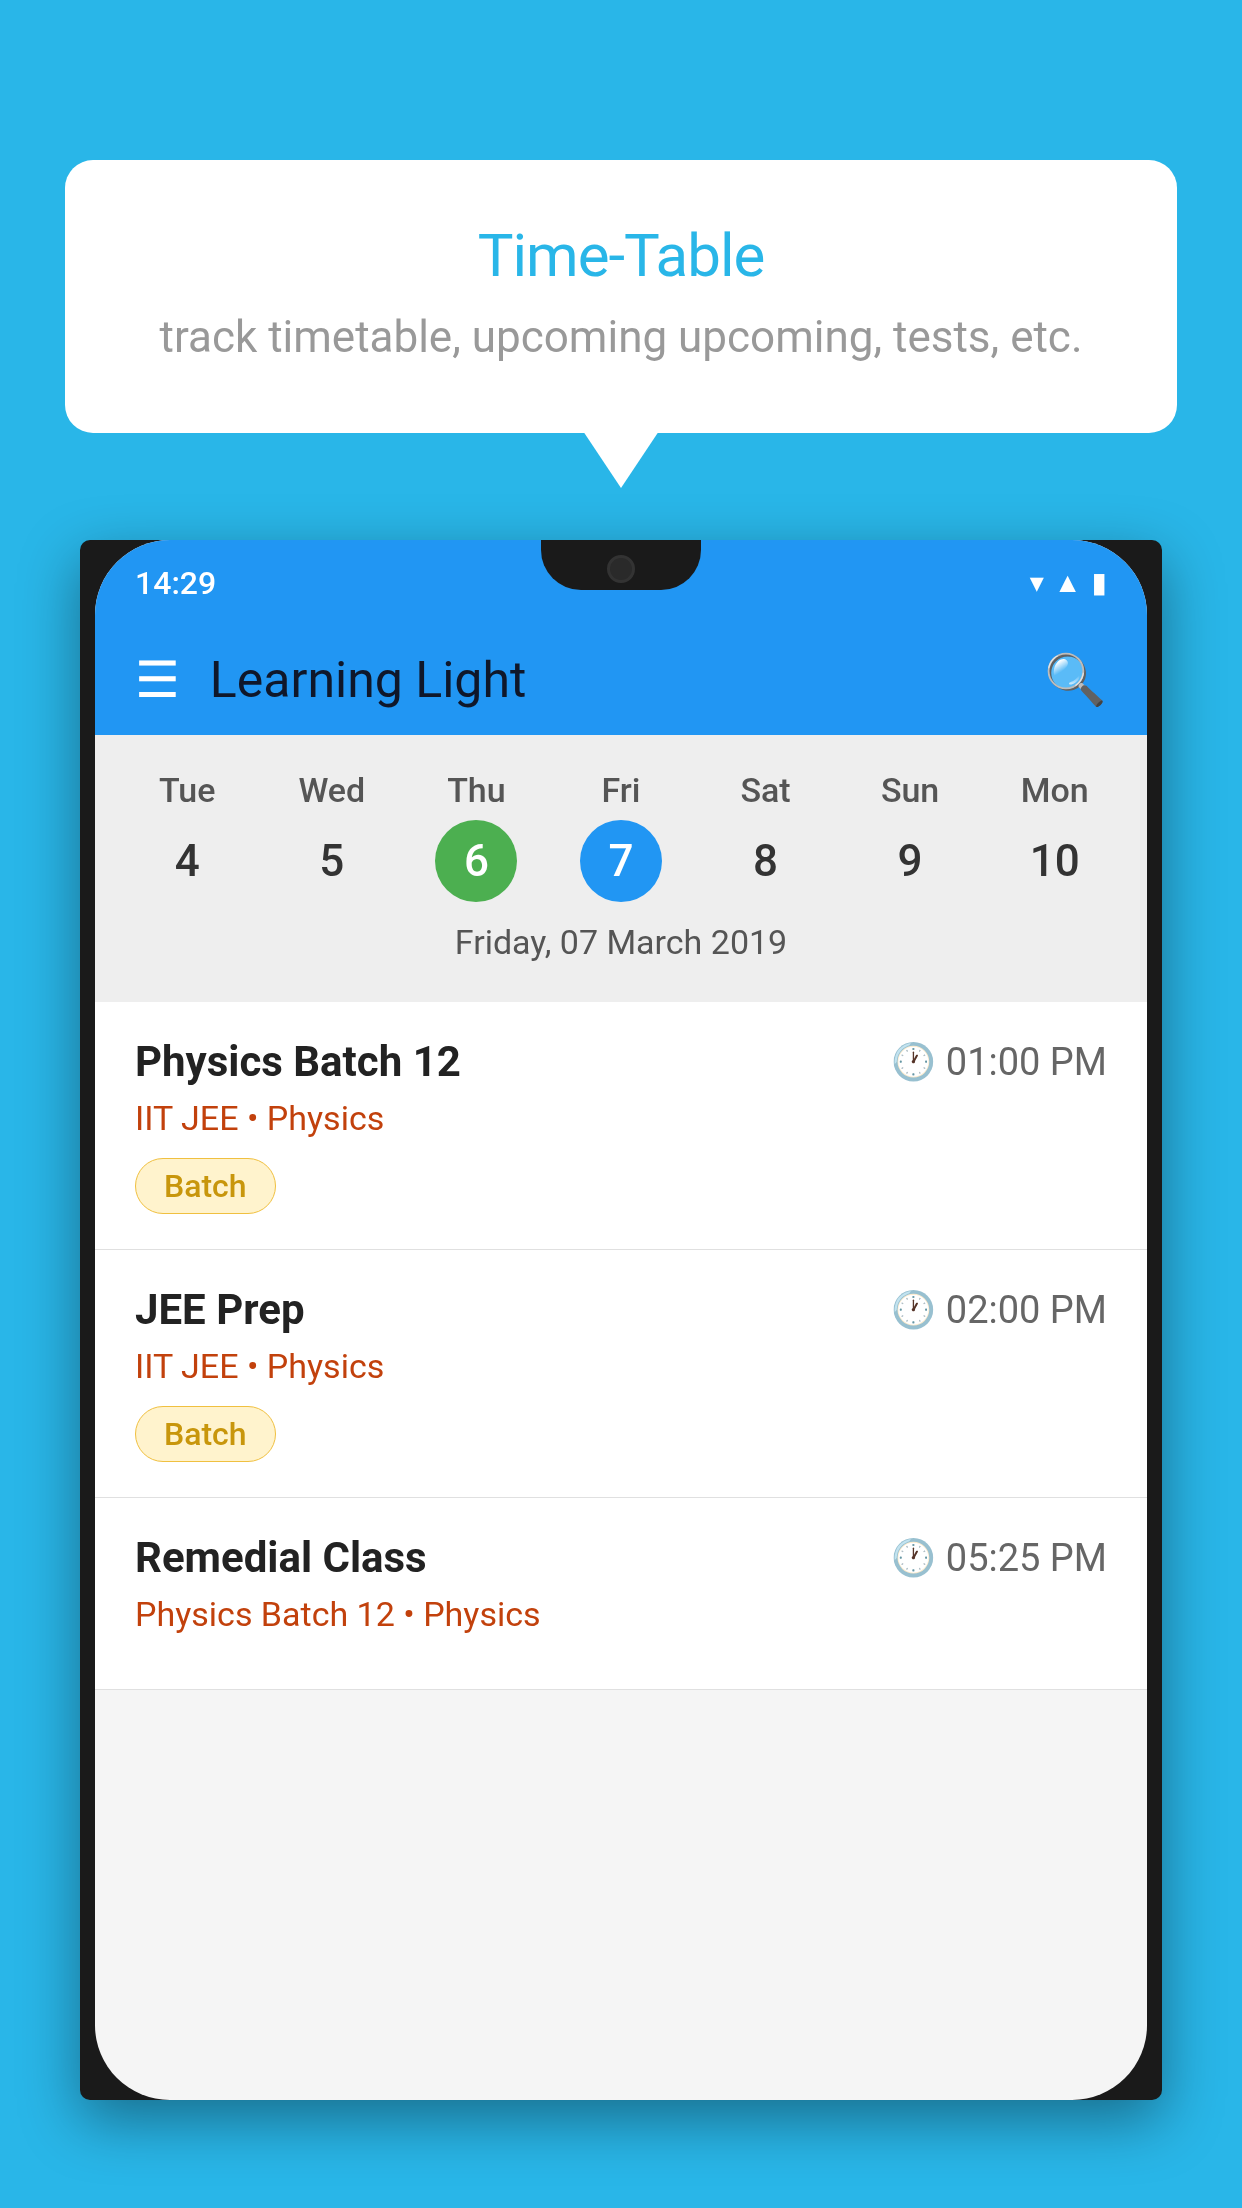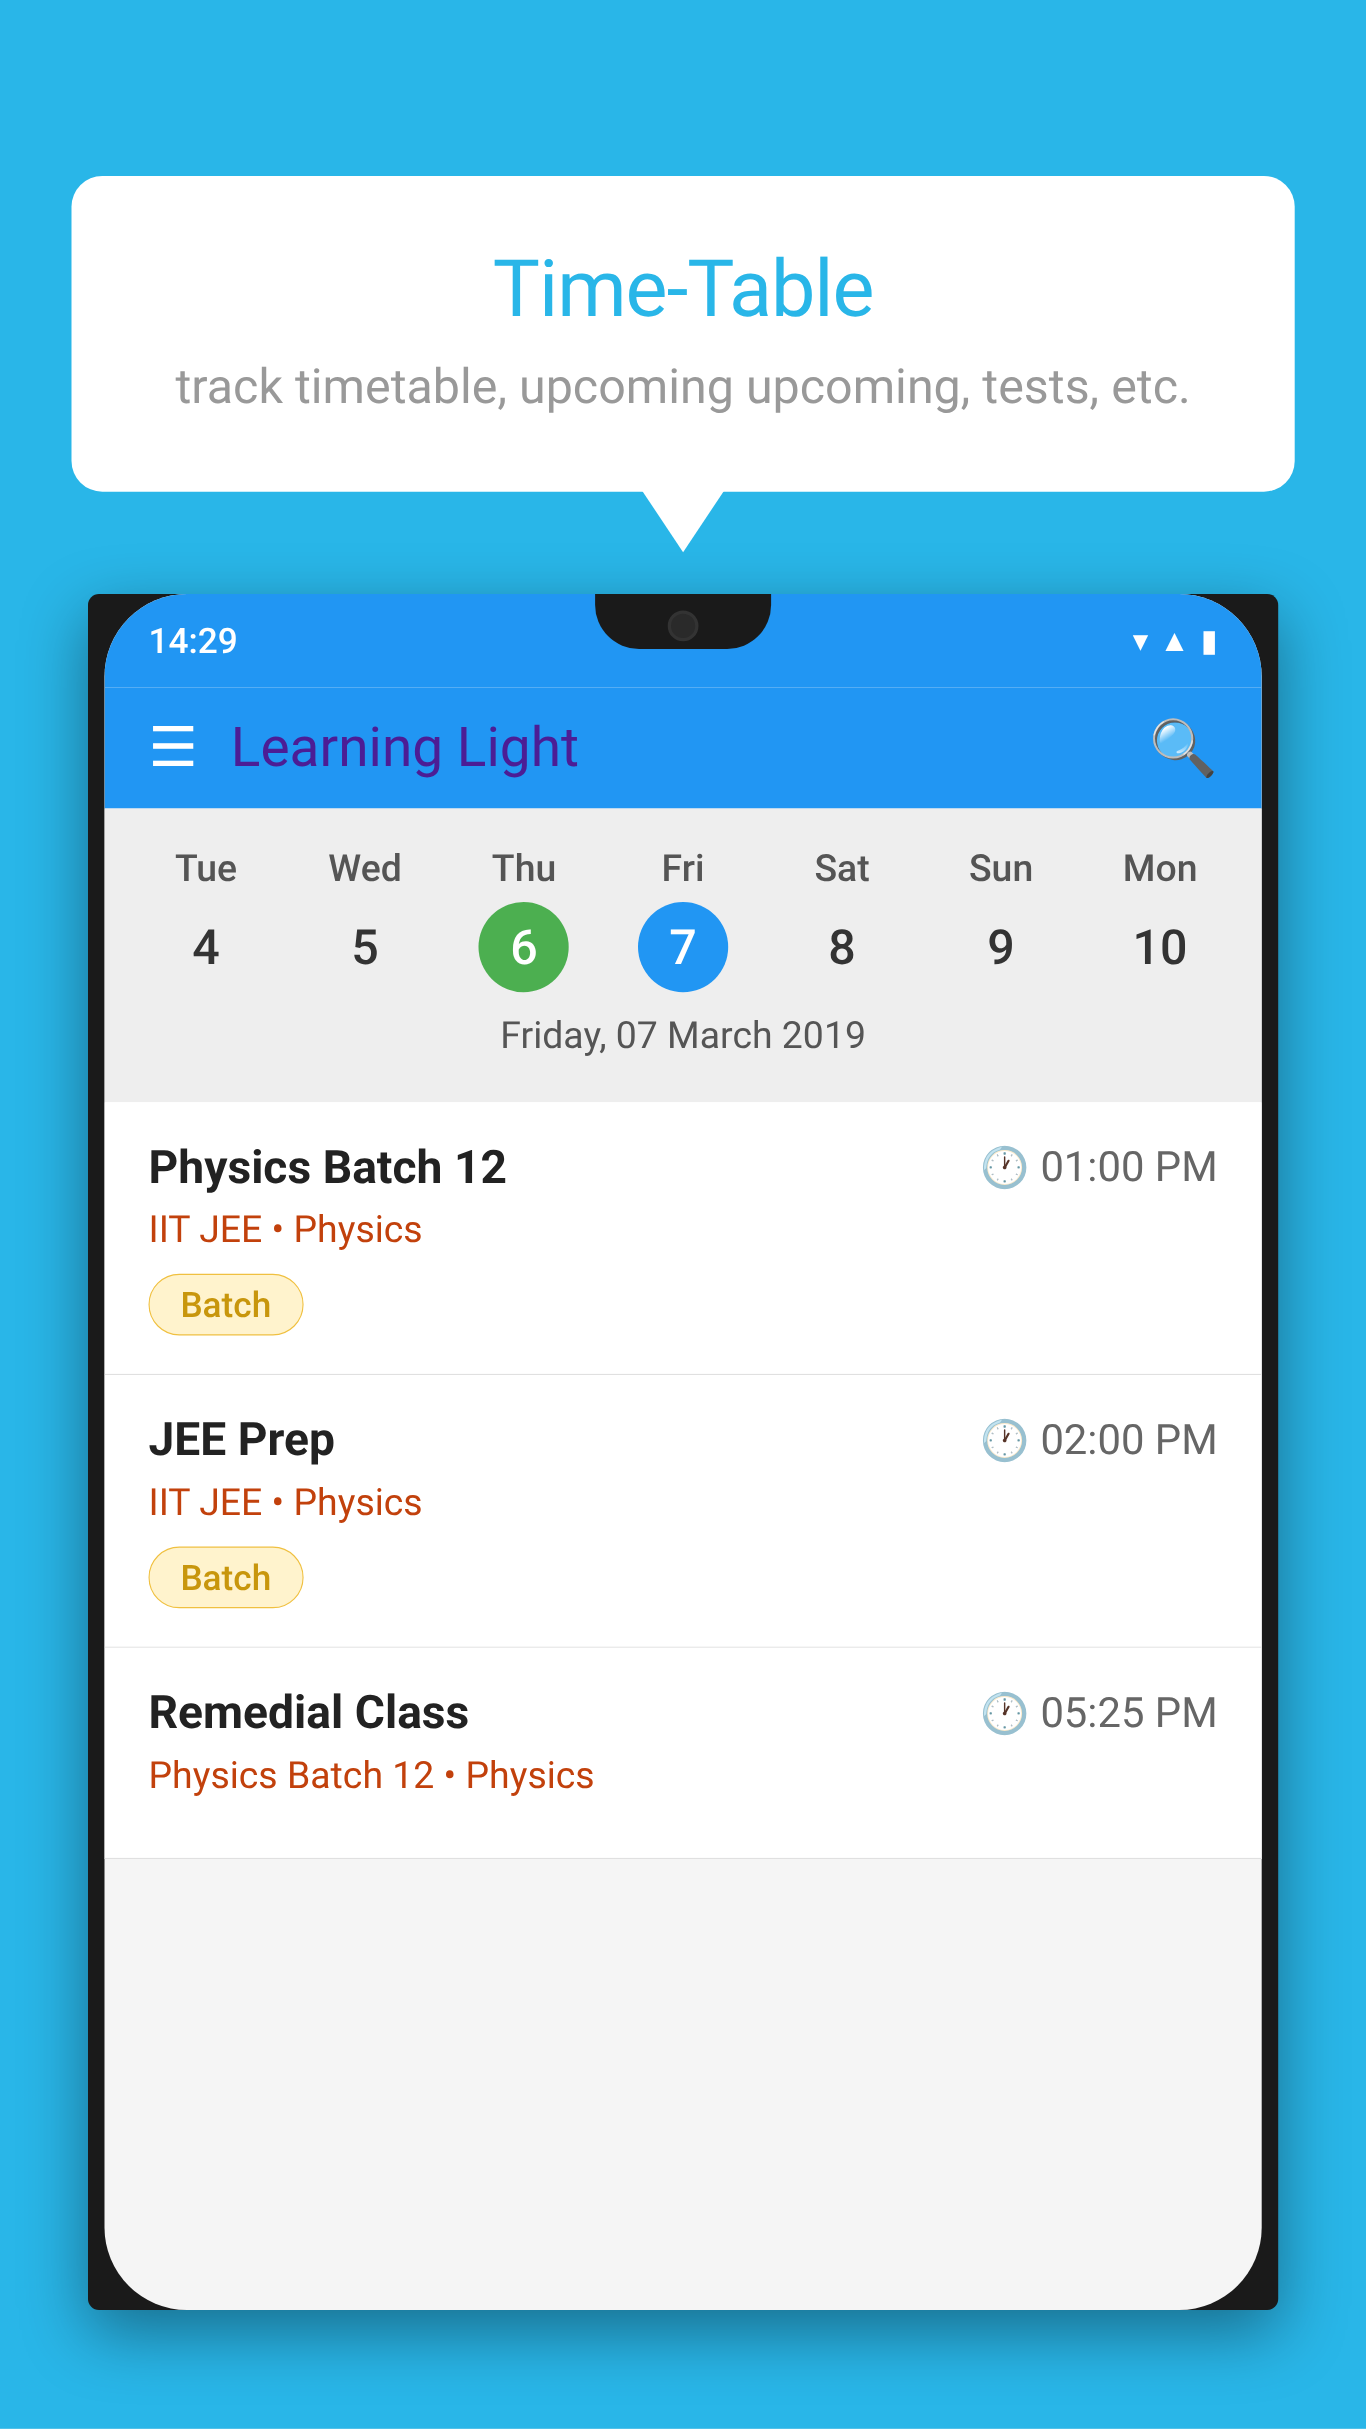--- a/index.html
+++ b/index.html
@@ -41,21 +41,21 @@
       transform: translateX(-50%);
       width: 0;
       height: 0;
       border-left: 40px solid transparent;
       border-right: 40px solid transparent;
       border-top: 60px solid white;
     }
 
     .bubble-title {
       color: #29B6E8;
-      font-size: 72px;
+      font-size: 60px;
       font-weight: 400;
       letter-spacing: -1px;
       margin-bottom: 20px;
     }
 
     .bubble-subtitle {
       color: #999;
       font-size: 44px;
       font-weight: 400;
     }
@@ -167,21 +167,21 @@
     }
 
     .menu-icon {
       color: white;
       font-size: 50px;
       line-height: 1;
       cursor: pointer;
     }
 
     .app-title {
-      color: #4c1d95;
+      color: #0f172a;
       font-size: 50px;
       font-weight: 400;
       flex: 1;
       margin-left: 30px;
     }
 
     .search-icon {
       color: white;
       font-size: 50px;
     }

